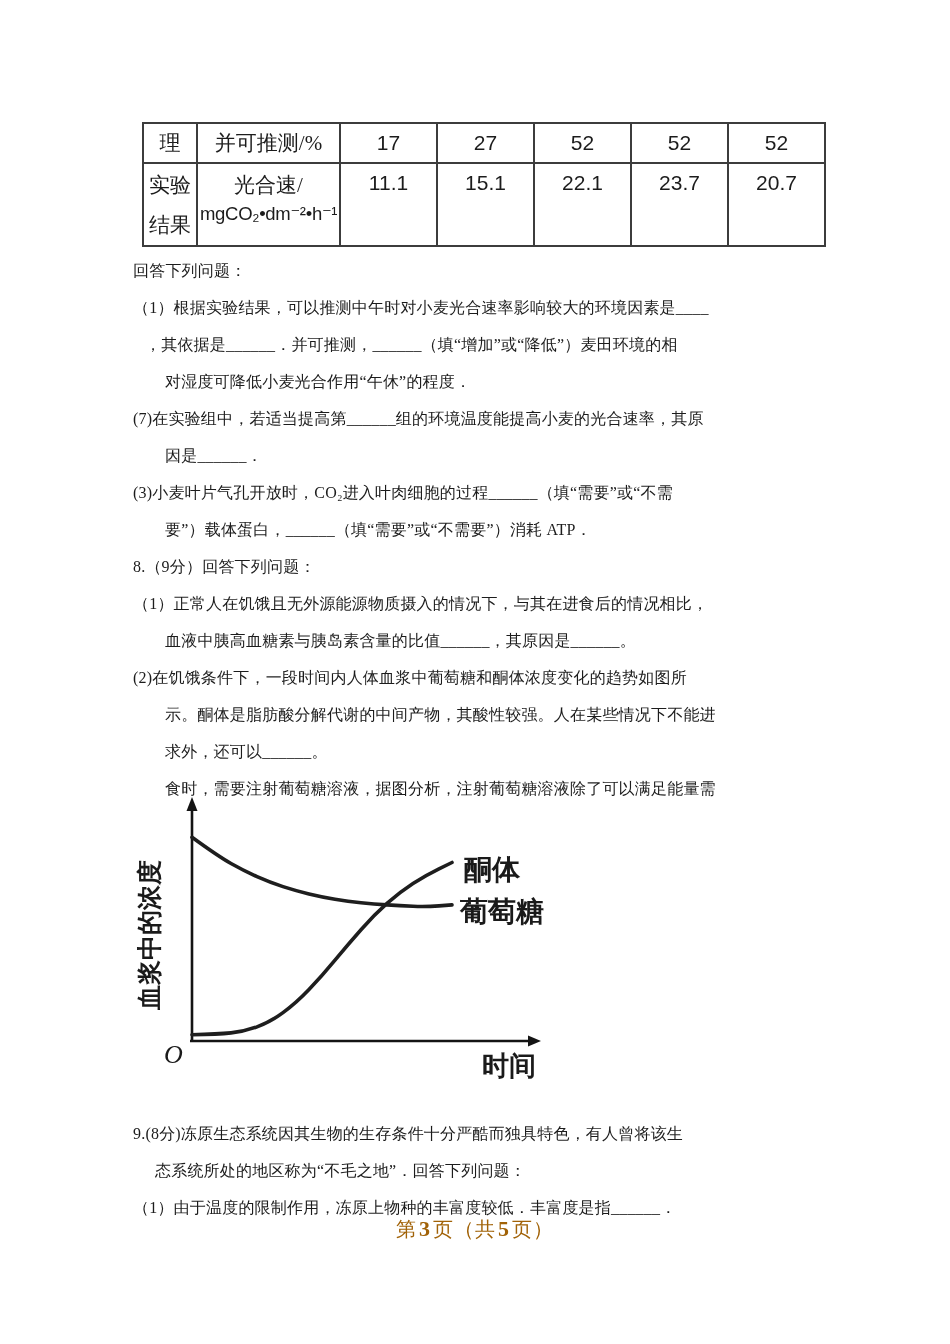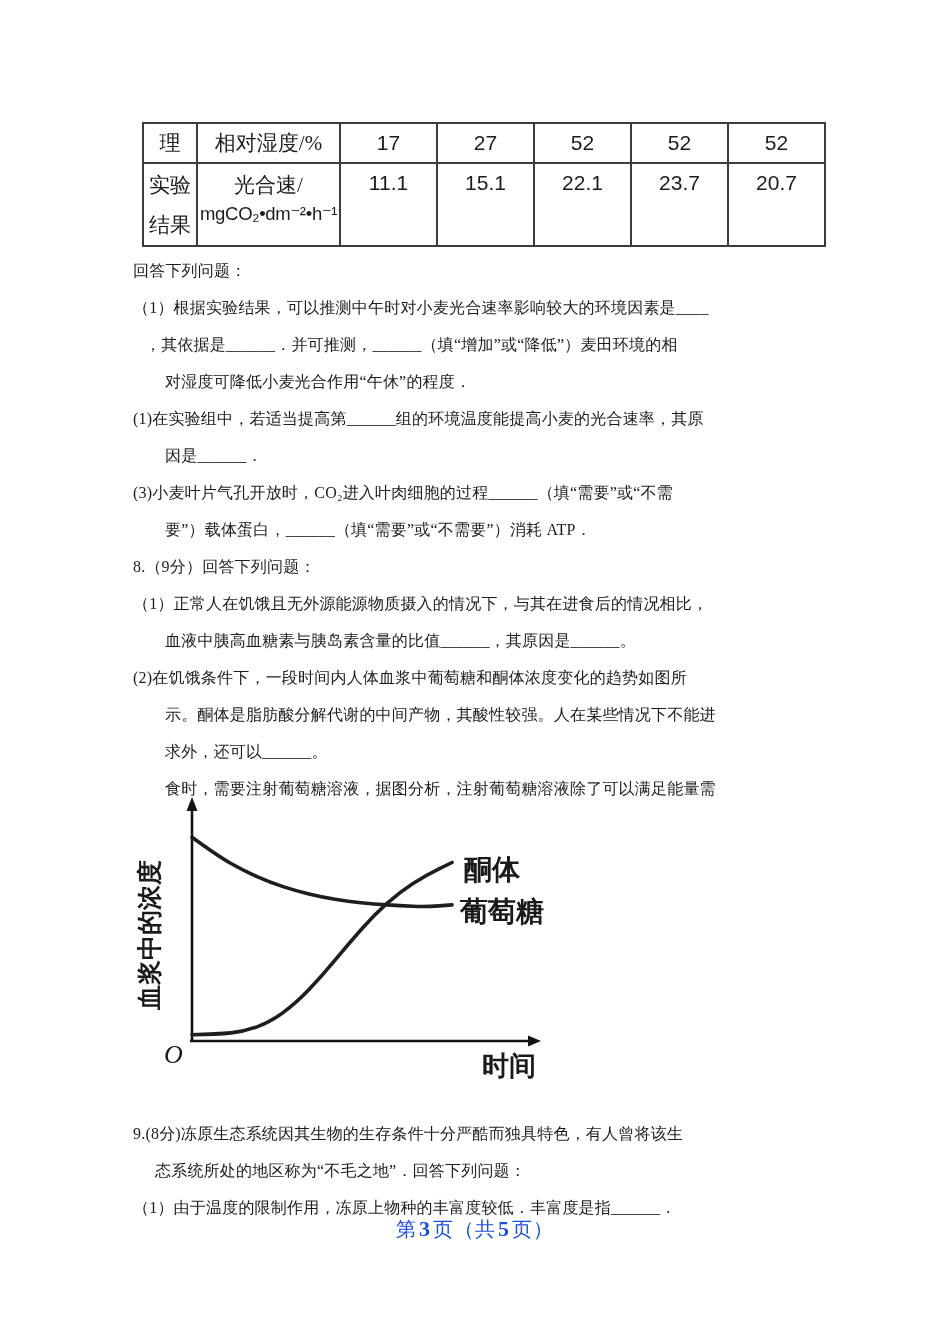--- a/index.html
+++ b/index.html
@@ -65,21 +65,21 @@
     font-weight:bold;fill:#1a1a1a;
   }
   .origin{
     font-family:"Liberation Serif","DejaVu Serif",serif;
     font-style:italic;fill:#1a1a1a;
   }
 
   
   .footer{
     position:absolute;left:0;top:1216px;width:950px;
-    text-align:center;font-size:20px;color:#1d4ed8;
+    text-align:center;font-size:20px;color:#a16207;
     letter-spacing:1px;
   }
   .footer b{font-size:22px;margin:0 2px;}
 </style>
 </head>
 <body>
 
 <div class="page">
   <div class="content">
 
@@ -89,21 +89,21 @@
           <col class="c-hdr">
         <col class="c-num">
           <col class="c-num">
           <col class="c-num">
           <col class="c-num">
           <col class="c-num">
       </colgroup>
       <tbody>
         <tr class="r1">
           <td class="lbl">理</td>
-          <td>相对湿度/%</td>
+          <td>并可推测/%</td>
           <td class="num">17</td>
           <td class="num">27</td>
           <td class="num">52</td>
           <td class="num">52</td>
           <td class="num">52</td>
         </tr>
         <tr class="r2">
           <td class="lbl">实验结果</td>
           <td>
             <div>光合速/</div>
@@ -116,21 +116,21 @@
           <td class="num">20.7</td>
         </tr>
       </tbody>
     </table>
 
     <div class="text-block">
       <div class="ln">回答下列问题：</div>
       <div class="ln">（1）根据实验结果，可以推测中午时对小麦光合速率影响较大的环境因素是____</div>
       <div class="ln ind-sm">，其依据是______．并可推测，______（填“增加”或“降低”）麦田环境的相</div>
       <div class="ln ind">对湿度可降低小麦光合作用“午休”的程度．</div>
-      <div class="ln">(1)在实验组中，若适当提高第______组的环境温度能提高小麦的光合速率，其原</div>
+      <div class="ln">(7)在实验组中，若适当提高第______组的环境温度能提高小麦的光合速率，其原</div>
       <div class="ln ind">因是______．</div>
       <div class="ln">(3)小麦叶片气孔开放时，CO₂进入叶肉细胞的过程______（填“需要”或“不需</div>
       <div class="ln ind">要”）载体蛋白，______（填“需要”或“不需要”）消耗 ATP．</div>
 
       <div class="ln">8.（9分）回答下列问题：</div>
       <div class="ln">（1）正常人在饥饿且无外源能源物质摄入的情况下，与其在进食后的情况相比，</div>
       <div class="ln ind">血液中胰高血糖素与胰岛素含量的比值______，其原因是______。</div>
       <div class="ln">(2)在饥饿条件下，一段时间内人体血浆中葡萄糖和酮体浓度变化的趋势如图所</div>
       <div class="ln ind">示。酮体是脂肪酸分解代谢的中间产物，其酸性较强。人在某些情况下不能进</div>
       <div class="ln ind">求外，还可以______。</div>

